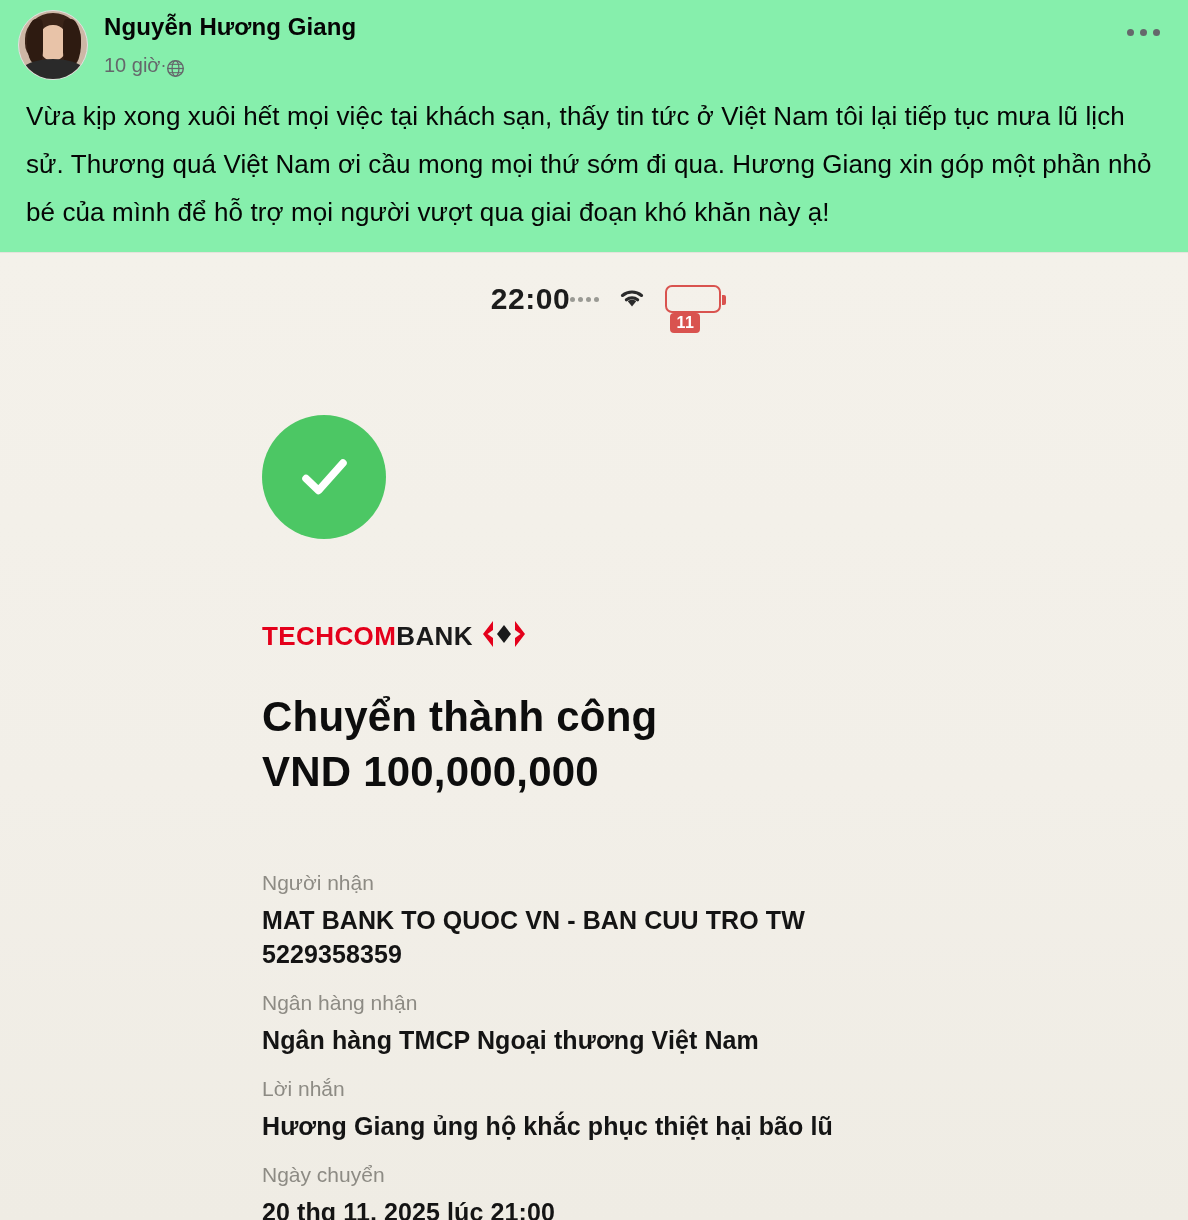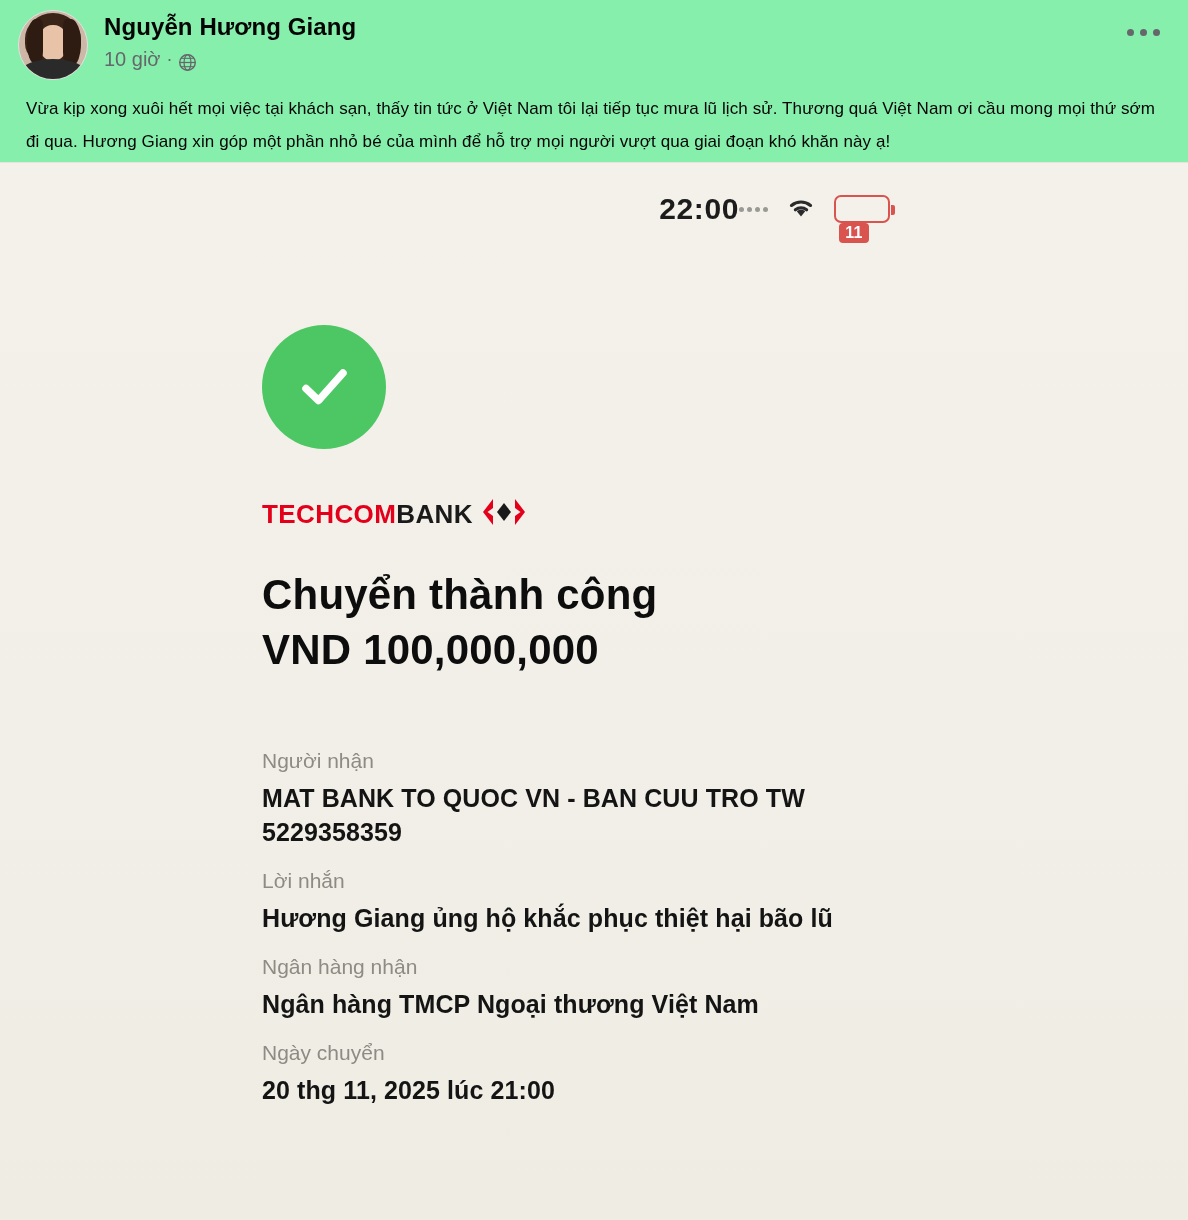--- a/index.html
+++ b/index.html
@@ -89,24 +89,24 @@
   .author-name {
     font-size: 24px;
     font-weight: bold;
     line-height: 30px;
     color: #050505;
     letter-spacing: 0.1px;
   }
   .meta-row {
     display: flex;
     align-items: center;
-    gap: 6px;
     font-size: 20px;
     color: #65676b;
     line-height: 26px;
+    margin-top: 6px;
   }
   .meta-dot { color: #65676b; font-size: 18px; }
   .globe-icon {
     width: 19px; height: 19px;
     display: inline-block;
     position: relative;
     top: 2px;
   }
   .more-btn {
     position: absolute;
@@ -123,23 +123,23 @@
   }
   .more-btn span {
     width: 7px; height: 7px;
     border-radius: 50%;
     background: #65676b;
     display: block;
   }
 
   
   .post-body {
-    padding: 14px 26px 4px 26px;
-    font-size: 17px;
-    line-height: 33px;
+    padding: 14px 26px 16px 26px;
+    font-size: 26px;
+    line-height: 48px;
     color: #050505;
     letter-spacing: 0.1px;
   }
 
   
   .attachment {
     flex: 1 1 auto;
     background: #f2efe9;
     border-top: 1px solid #e6e3dd;
     position: relative;
@@ -152,21 +152,21 @@
     position: relative;
     box-sizing: border-box;
   }
   
   .status-bar {
     position: relative;
     height: 92px;
     padding: 16px 90px;
     display: flex;
     align-items: center;
-    justify-content: flex-end;
+    justify-content: center;
     box-sizing: border-box;
   }
   .status-time {
     font-size: 30px;
     font-weight: bold;
     color: #1c1c1c;
     letter-spacing: 0.6px;
     margin-left: 232px;
   }
   .status-right {
@@ -229,21 +229,21 @@
   .success-circle {
     width: 124px;
     height: 124px;
     border-radius: 50%;
     background: #4cc764;
     display: flex;
     align-items: center;
     justify-content: center;
   }
   .brand-row {
-    margin-top: 48px;
+    margin-top: 80px;
     display: flex;
     align-items: center;
     gap: 8px;
   }
   .brand-text {
     font-size: 26px;
     font-weight: bold;
     letter-spacing: 0.4px;
   }
   .brand-text .red { color: #e4001b; }
@@ -377,27 +377,27 @@
 
         <div class="fields">
 
           <div>
             <div class="field-label">Người nhận</div>
             <div class="field-value">MAT BANK TO QUOC VN - BAN CUU TRO TW</div>
             <div class="field-value">5229358359</div>
           </div>
 
           <div>
+            <div class="field-label">Ngân hàng nhận</div>
+            <div class="field-value">Ngân hàng TMCP Ngoại thương Việt Nam</div>
+          </div>
+
+          <div>
             <div class="field-label">Lời nhắn</div>
             <div class="field-value">Hương Giang ủng hộ khắc phục thiệt hại bão lũ</div>
-          </div>
-
-          <div>
-            <div class="field-label">Ngân hàng nhận</div>
-            <div class="field-value">Ngân hàng TMCP Ngoại thương Việt Nam</div>
           </div>
 
           <div>
             <div class="field-label">Ngày chuyển</div>
             <div class="field-value">20 thg 11, 2025 lúc 21:00</div>
           </div>
 
         </div>
       </div>
     </div>

